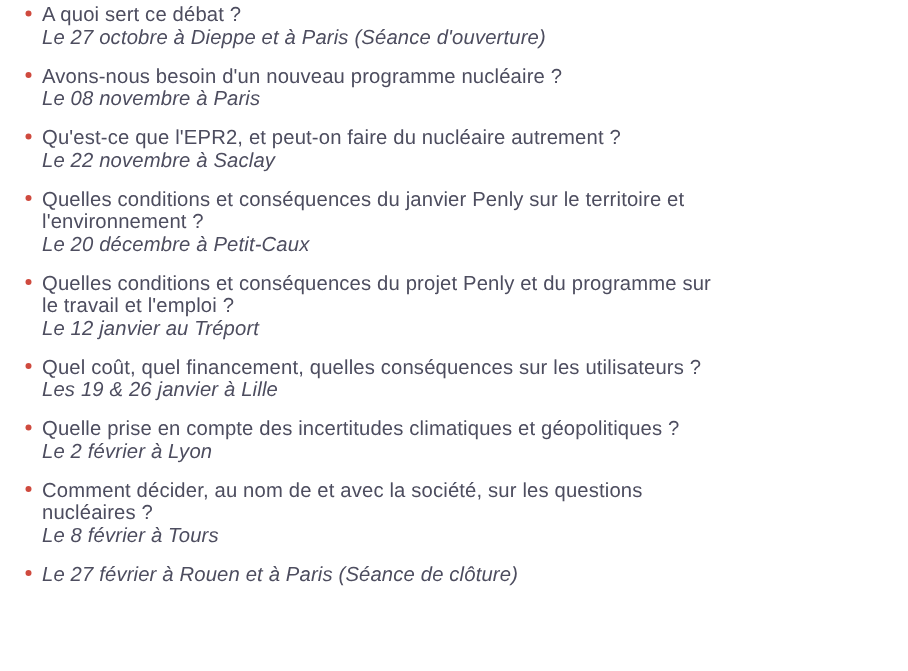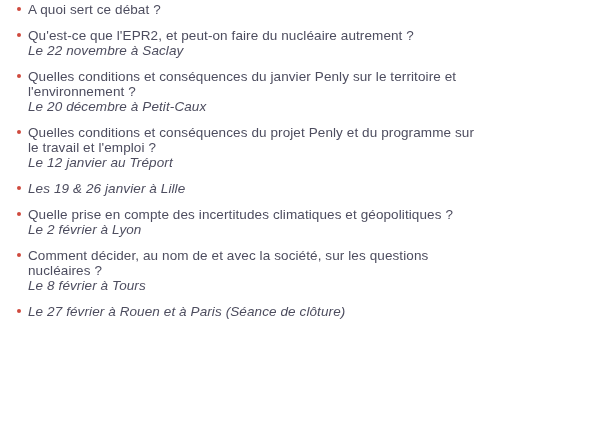--- a/index.html
+++ b/index.html
@@ -54,22 +54,28 @@
 </style>
 </head>
 <body>
 
 <div class="page">
   <ul class="sessions">
 
     <li class="session">
       <span class="bullet"></span>
       <div class="question">A quoi sert ce débat ?</div>
+      <div class="date">Le 27 octobre à Dieppe et à Paris (Séance d'ouverture)</div>
     </li>
 
+    <li class="session">
+      <span class="bullet"></span>
+      <div class="question">Avons-nous besoin d'un nouveau programme nucléaire ?</div>
+      <div class="date">Le 08 novembre à Paris</div>
+    </li>
 
     <li class="session">
       <span class="bullet"></span>
       <div class="question">Qu'est-ce que l'EPR2, et peut-on faire du nucléaire autrement ?</div>
       <div class="date">Le 22 novembre à Saclay</div>
     </li>
 
 
     <li class="session">
       <span class="bullet"></span>
@@ -78,20 +84,21 @@
     </li>
 
     <li class="session">
       <span class="bullet"></span>
       <div class="question">Quelles conditions et conséquences du projet Penly et du programme sur le travail et l'emploi ?</div>
       <div class="date">Le 12 janvier au Tréport</div>
     </li>
 
     <li class="session">
       <span class="bullet"></span>
+      <div class="question">Quel coût, quel financement, quelles conséquences sur les utilisateurs ?</div>
       <div class="date">Les 19 &amp; 26 janvier à Lille</div>
     </li>
 
     <li class="session">
       <span class="bullet"></span>
       <div class="question">Quelle prise en compte des incertitudes climatiques et géopolitiques ?</div>
       <div class="date">Le 2 février à Lyon</div>
     </li>
 
     <li class="session">

